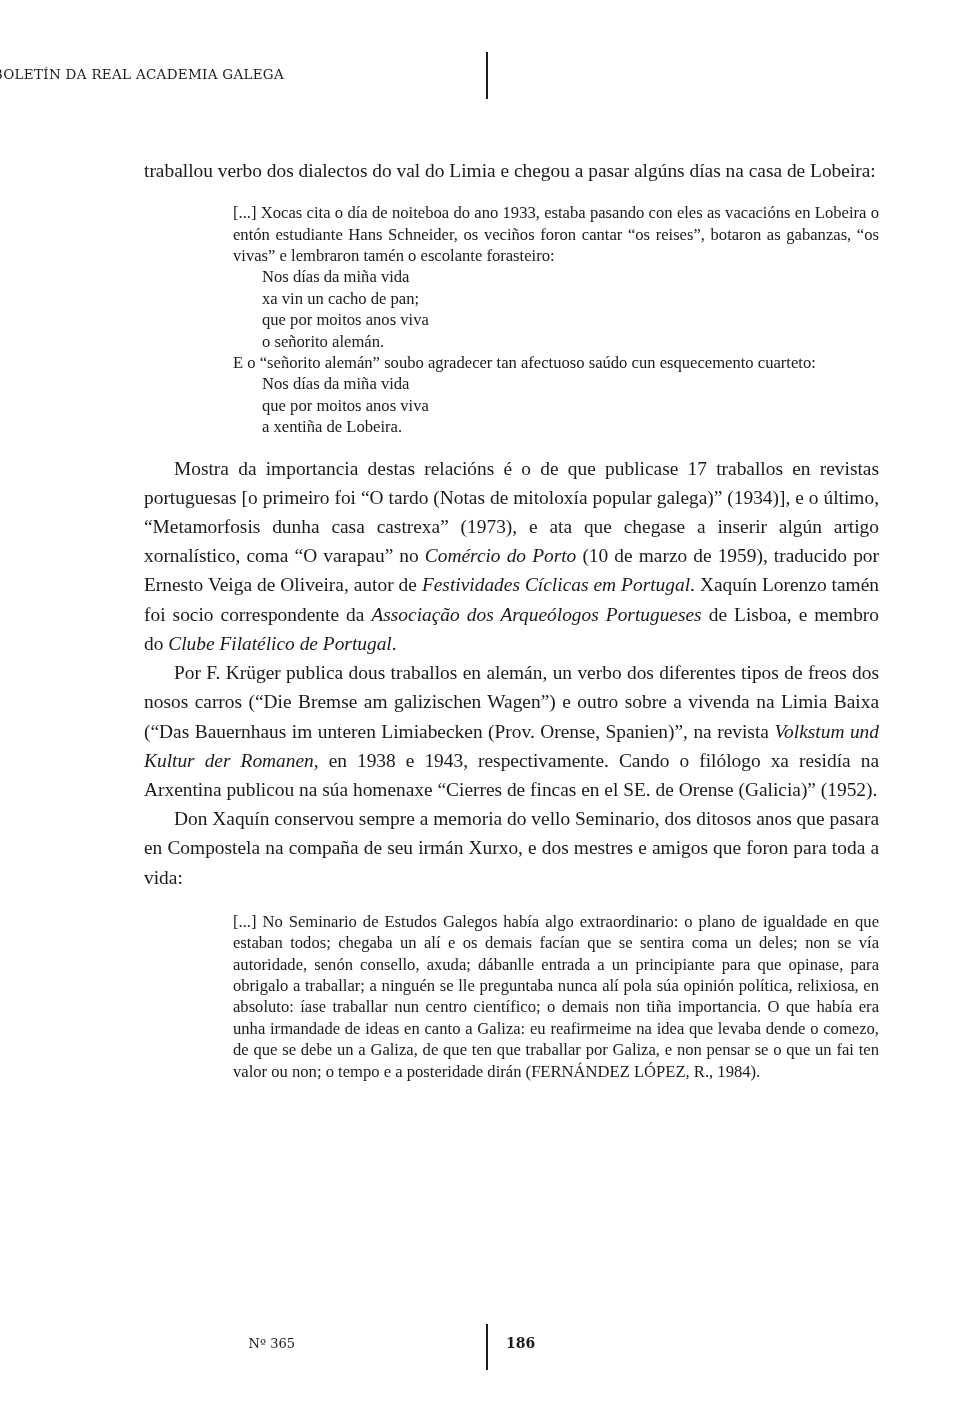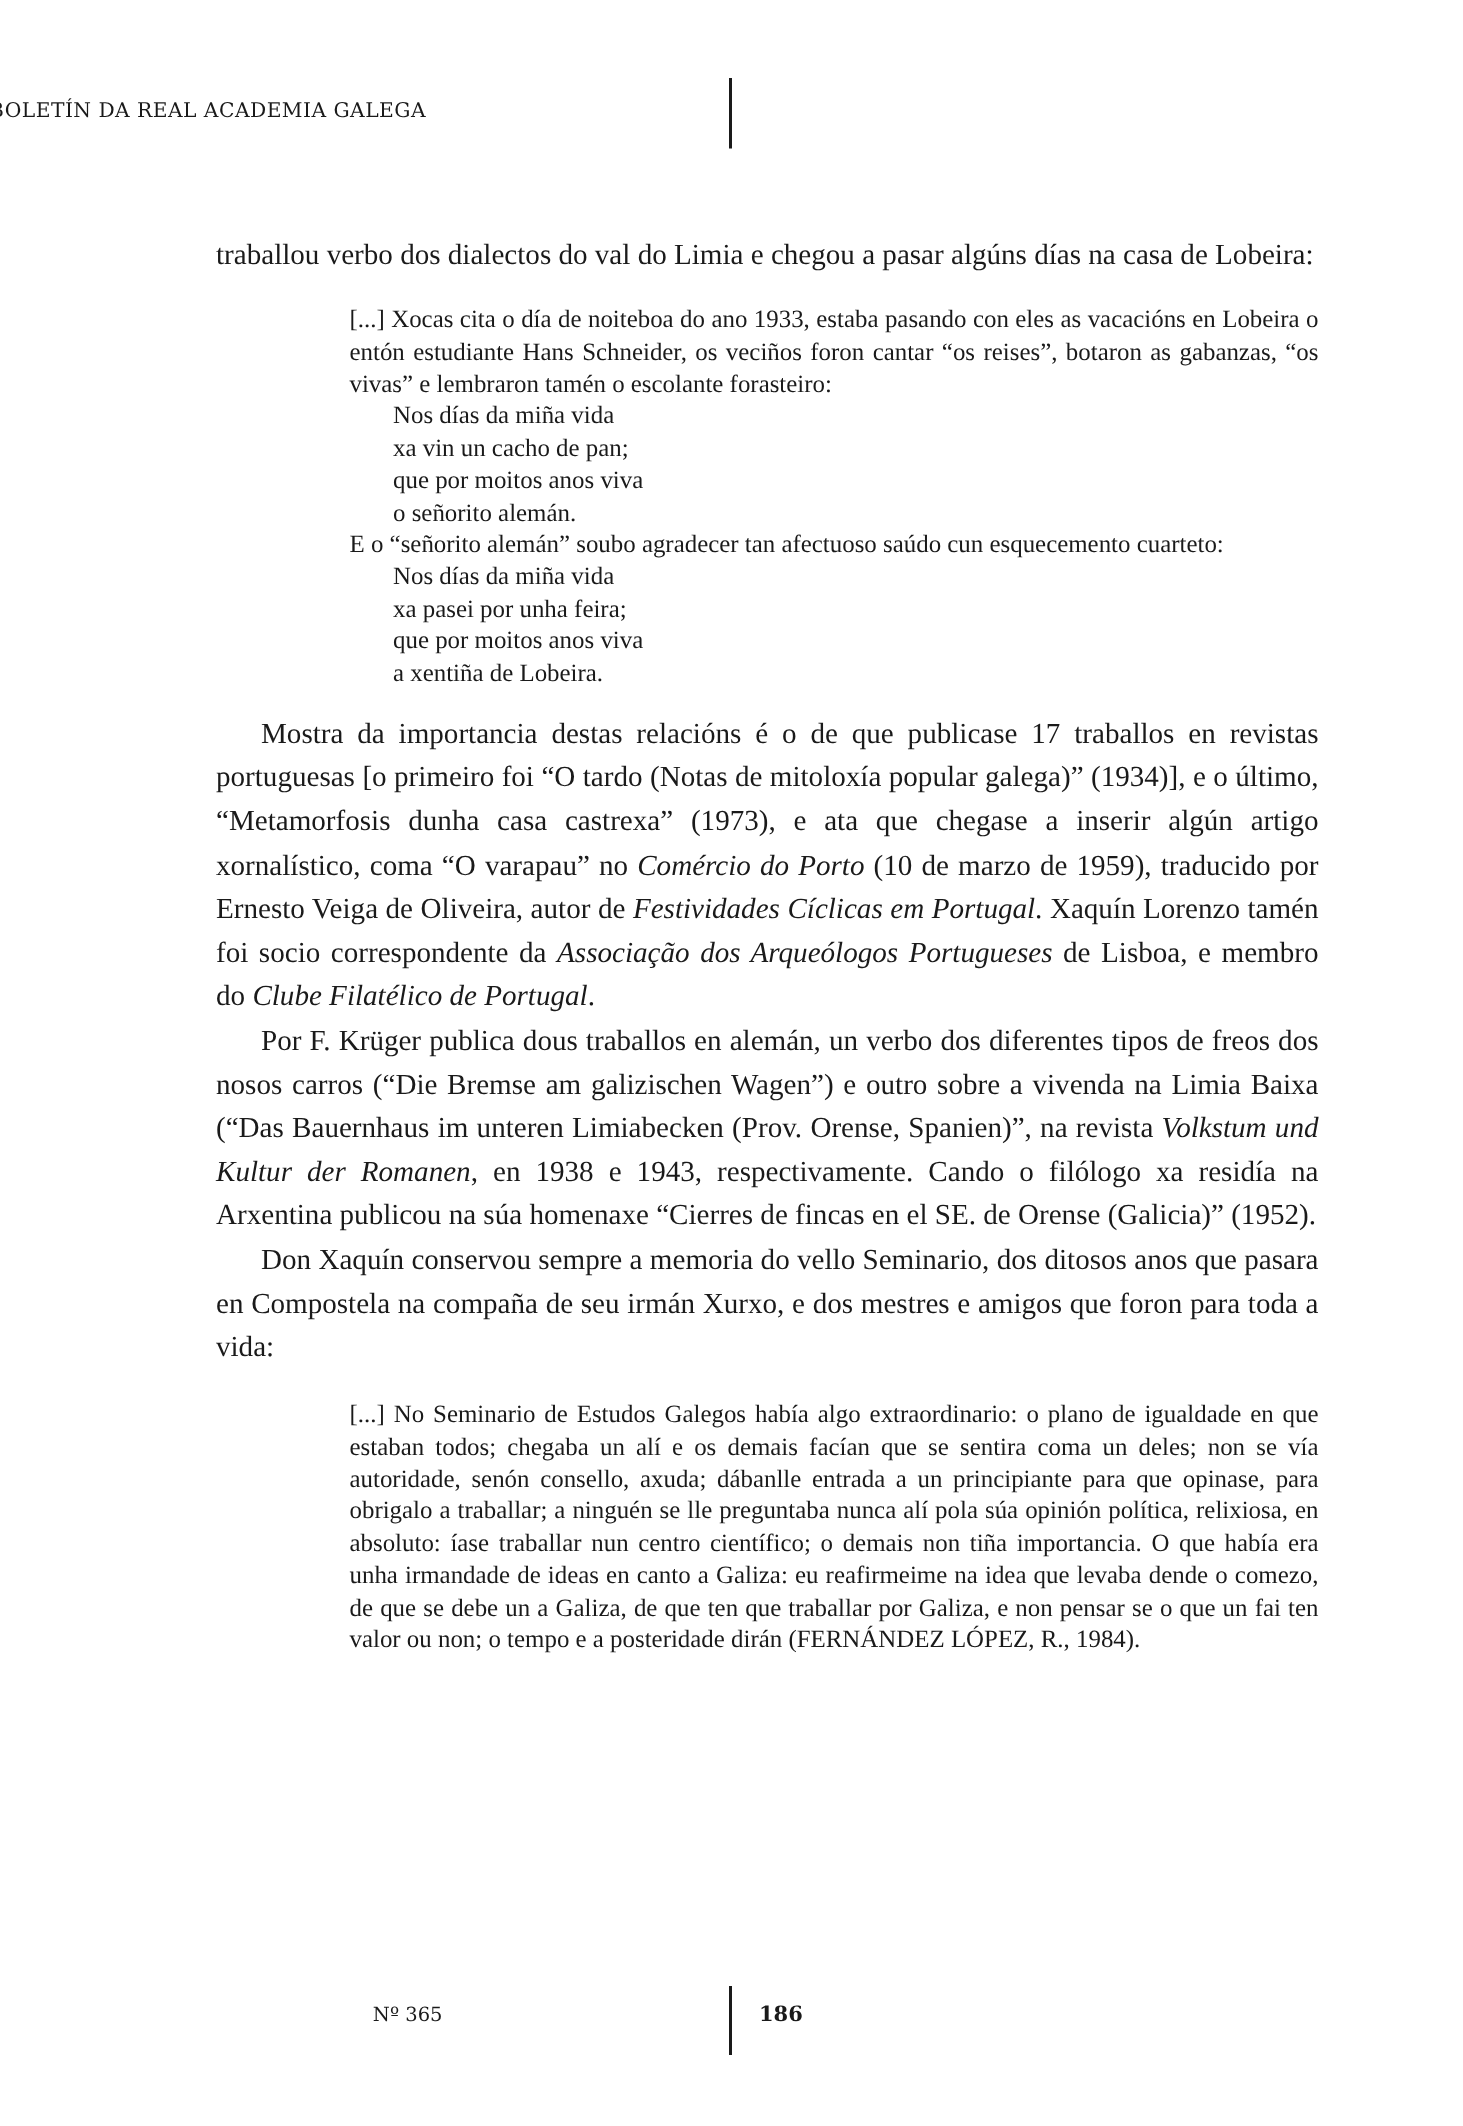--- a/index.html
+++ b/index.html
@@ -40,21 +40,20 @@
     <p>[...] Xocas cita o día de noiteboa do ano 1933, estaba pasando con eles as vacacións en Lobeira o entón estudiante Hans Schneider, os veciños foron cantar “os reises”, botaron as gabanzas, “os vivas” e lembraron tamén o escolante forasteiro:</p>
     <div class="verse">
       <div>Nos días da miña vida</div>
       <div>xa vin un cacho de pan;</div>
       <div>que por moitos anos viva</div>
       <div>o señorito alemán.</div>
     </div>
     <p>E o “señorito alemán” soubo agradecer tan afectuoso saúdo cun esquecemento cuarteto:</p>
     <div class="verse">
       <div>Nos días da miña vida</div>
-      <div>xa pasei por unha feira;</div>
       <div>que por moitos anos viva</div>
       <div>a xentiña de Lobeira.</div>
     </div>
   </div>
 
   <p class="para indent after-quote-1"><span>Mostra da importancia destas relacións é o de que publicase 17 traballos en revistas portuguesas [o primeiro foi “O tardo (Notas de mitoloxía popular galega)” (1934)], e o último, “Metamorfosis dunha casa castrexa” (1973), e ata que chegase a inserir algún artigo xornalístico, coma “O varapau” no </span><i>Comércio do Porto</i><span> (10 de marzo de 1959), traducido por Ernesto Veiga de Oliveira, autor de </span><i>Festividades Cíclicas em Portugal</i><span>. Xaquín Lorenzo tamén foi socio correspondente da </span><i>Associação dos Arqueólogos Portugueses</i><span> de Lisboa, e membro do </span><i>Clube Filatélico de Portugal</i><span>.</span></p>
 
   <p class="para indent"><span>Por F. Krüger publica dous traballos en alemán, un verbo dos diferentes tipos de freos dos nosos carros (“Die Bremse am galizischen Wagen”) e outro sobre a vivenda na Limia Baixa (“Das Bauernhaus im unteren Limiabecken (Prov. Orense, Spanien)”, na revista </span><i>Volkstum und Kultur der Romanen</i><span>, en 1938 e 1943, respectivamente. Cando o filólogo xa residía na Arxentina publicou na súa homenaxe “Cierres de fincas en el SE. de Orense (Galicia)” (1952).</span></p>
 
   <p class="para indent">Don Xaquín conservou sempre a memoria do vello Seminario, dos ditosos anos que pasara en Compostela na compaña de seu irmán Xurxo, e dos mestres e amigos que foron para toda a vida:</p>

